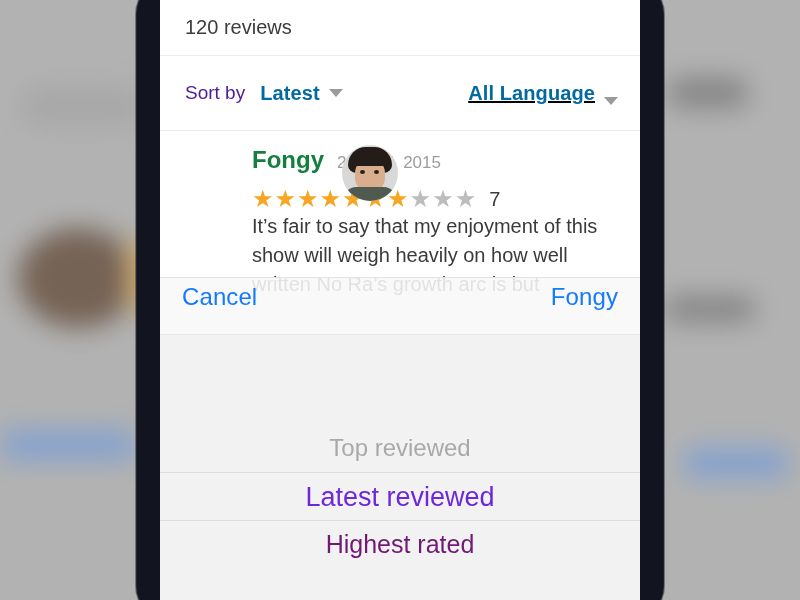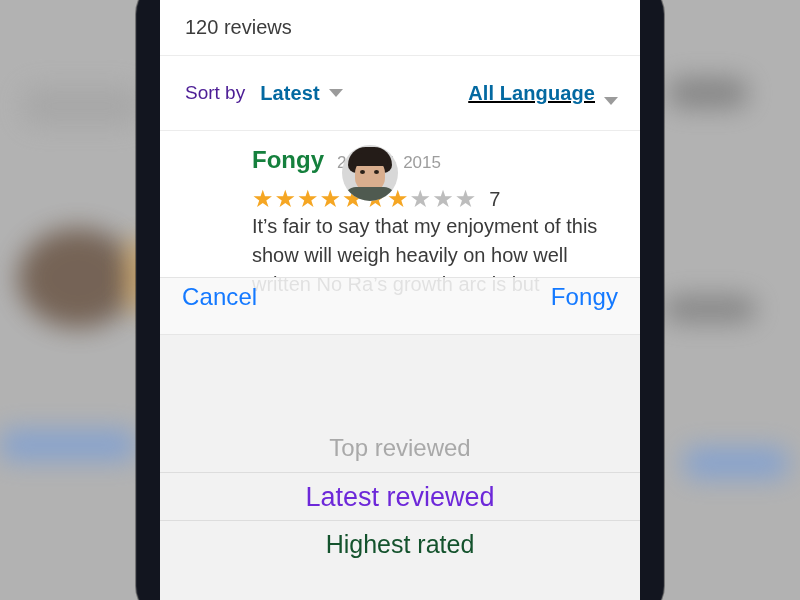--- a/index.html
+++ b/index.html
@@ -282,21 +282,21 @@
     height: 46px;
     display: flex;
     align-items: center;
     justify-content: center;
     text-align: center;
     color: #1d1d1d;
   }
   .picker-row .txt { display: block; }
   .picker-row.r-near  { font-size: 24px; color: #a9a9a9; }
   .picker-row.r-sel   { font-size: 27px; color: #6d28d9; }
-  .picker-row.r-next  { font-size: 25px; color: #14532d; }
+  .picker-row.r-next  { font-size: 25px; color: #701a75; }
 
   
   .sel-band {
     position: absolute;
     left: 0; right: 0;
     top: 137px;
     height: 49px;
     border-top: 1px solid #dddddd;
     border-bottom: 1px solid #dddddd;
     pointer-events: none;

